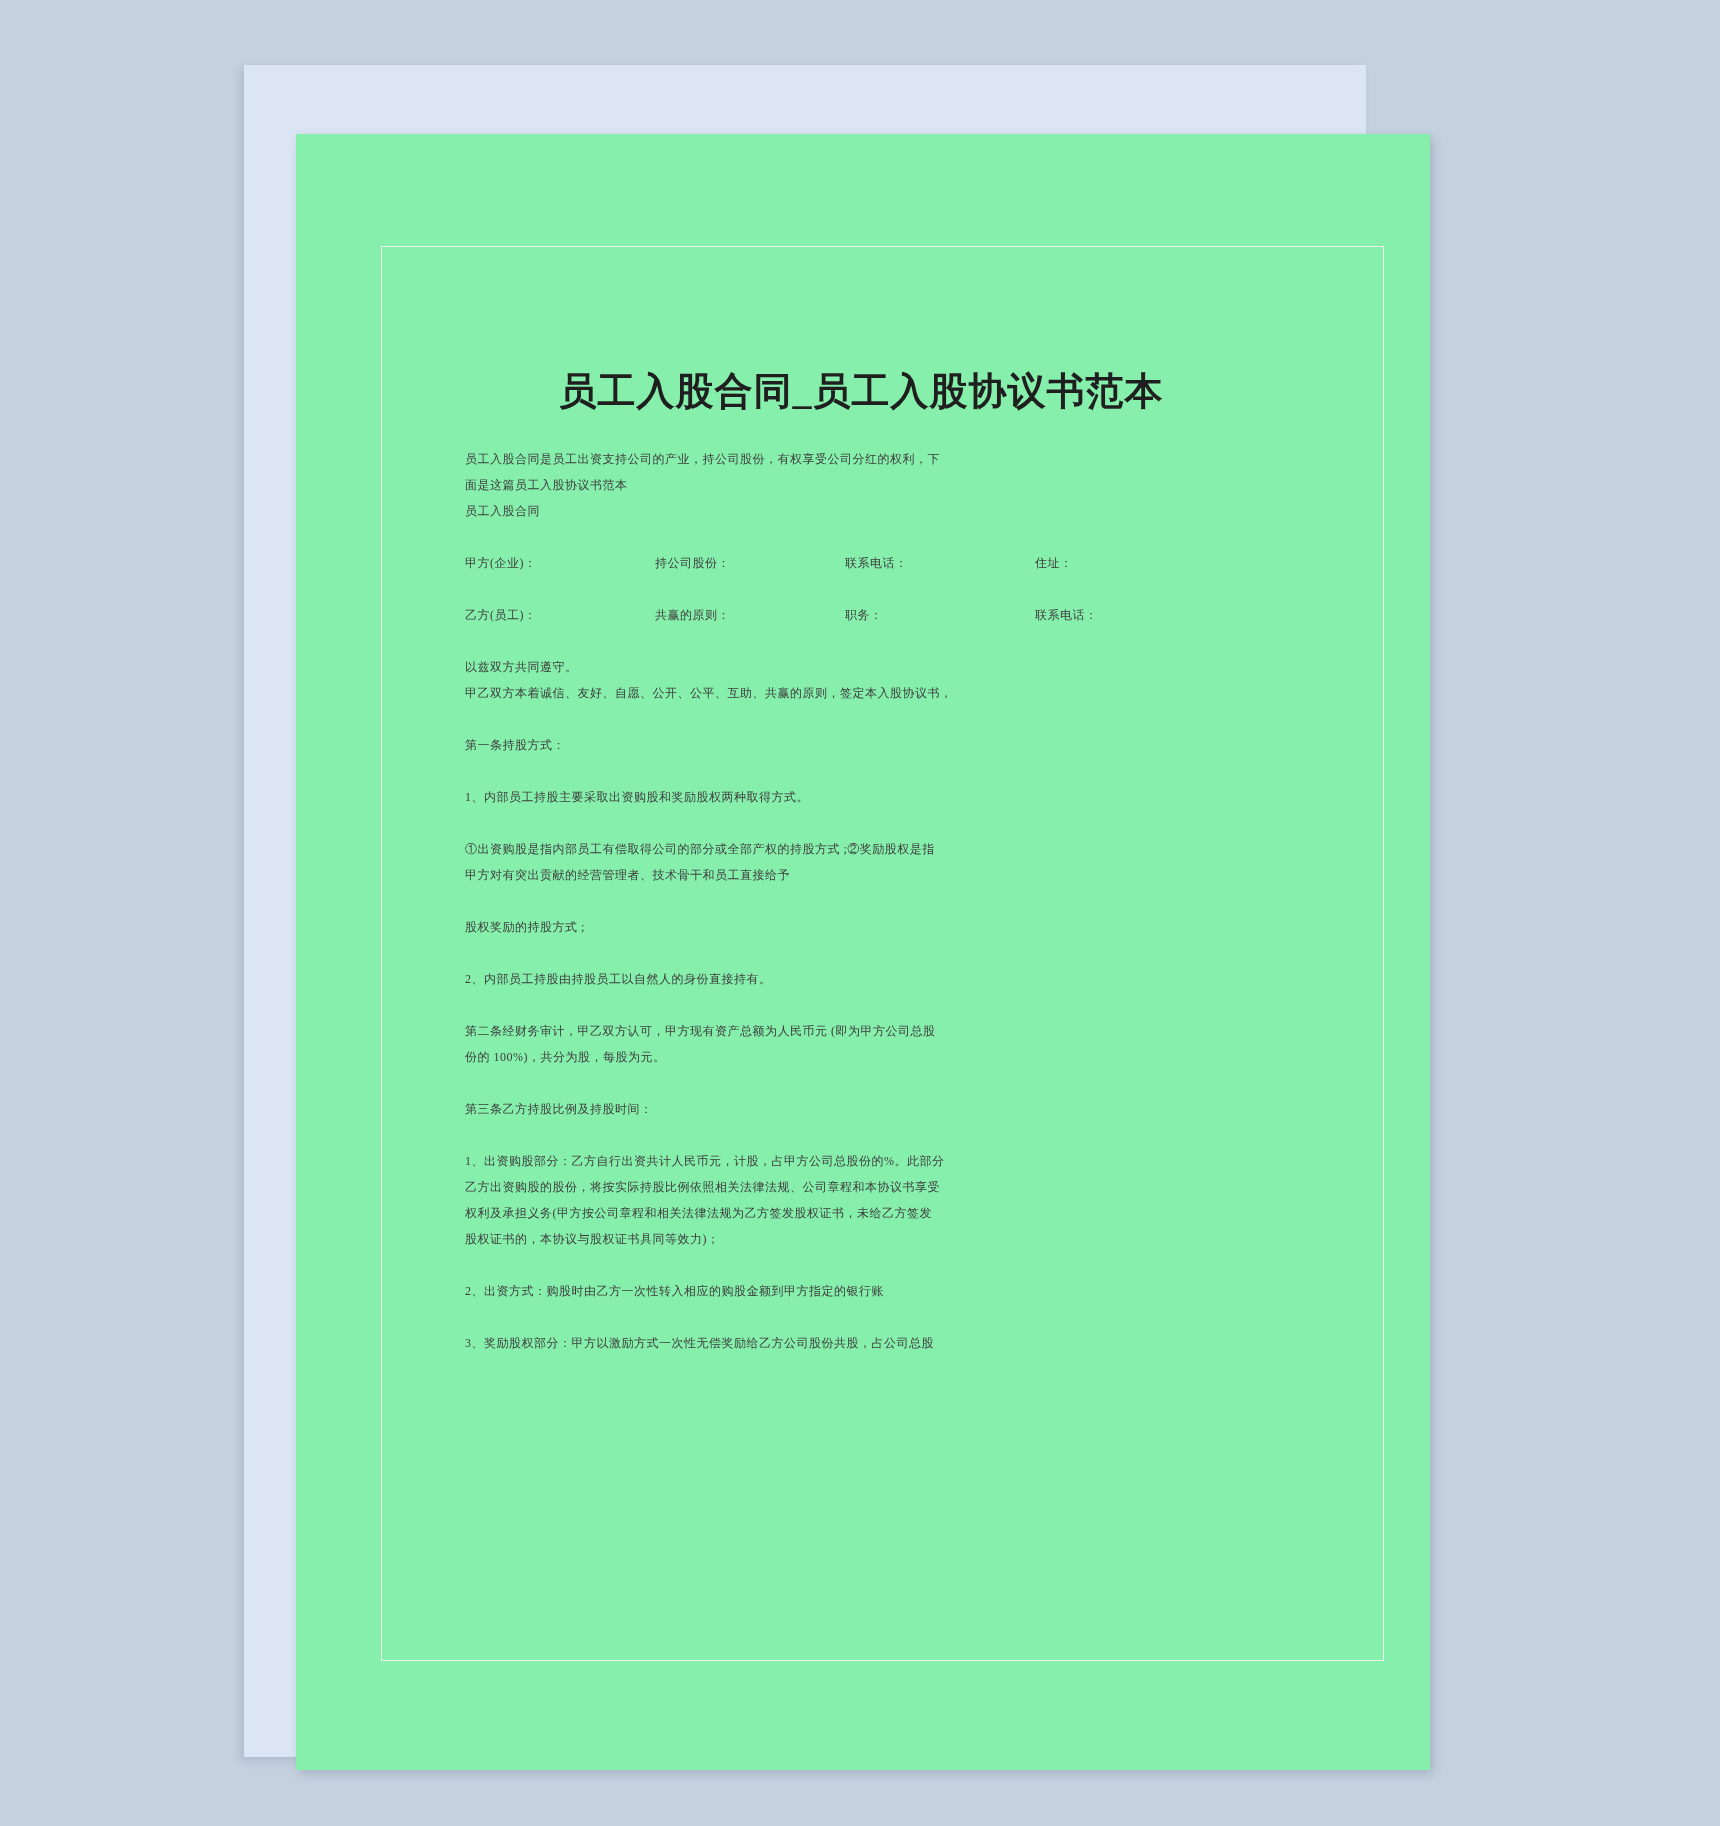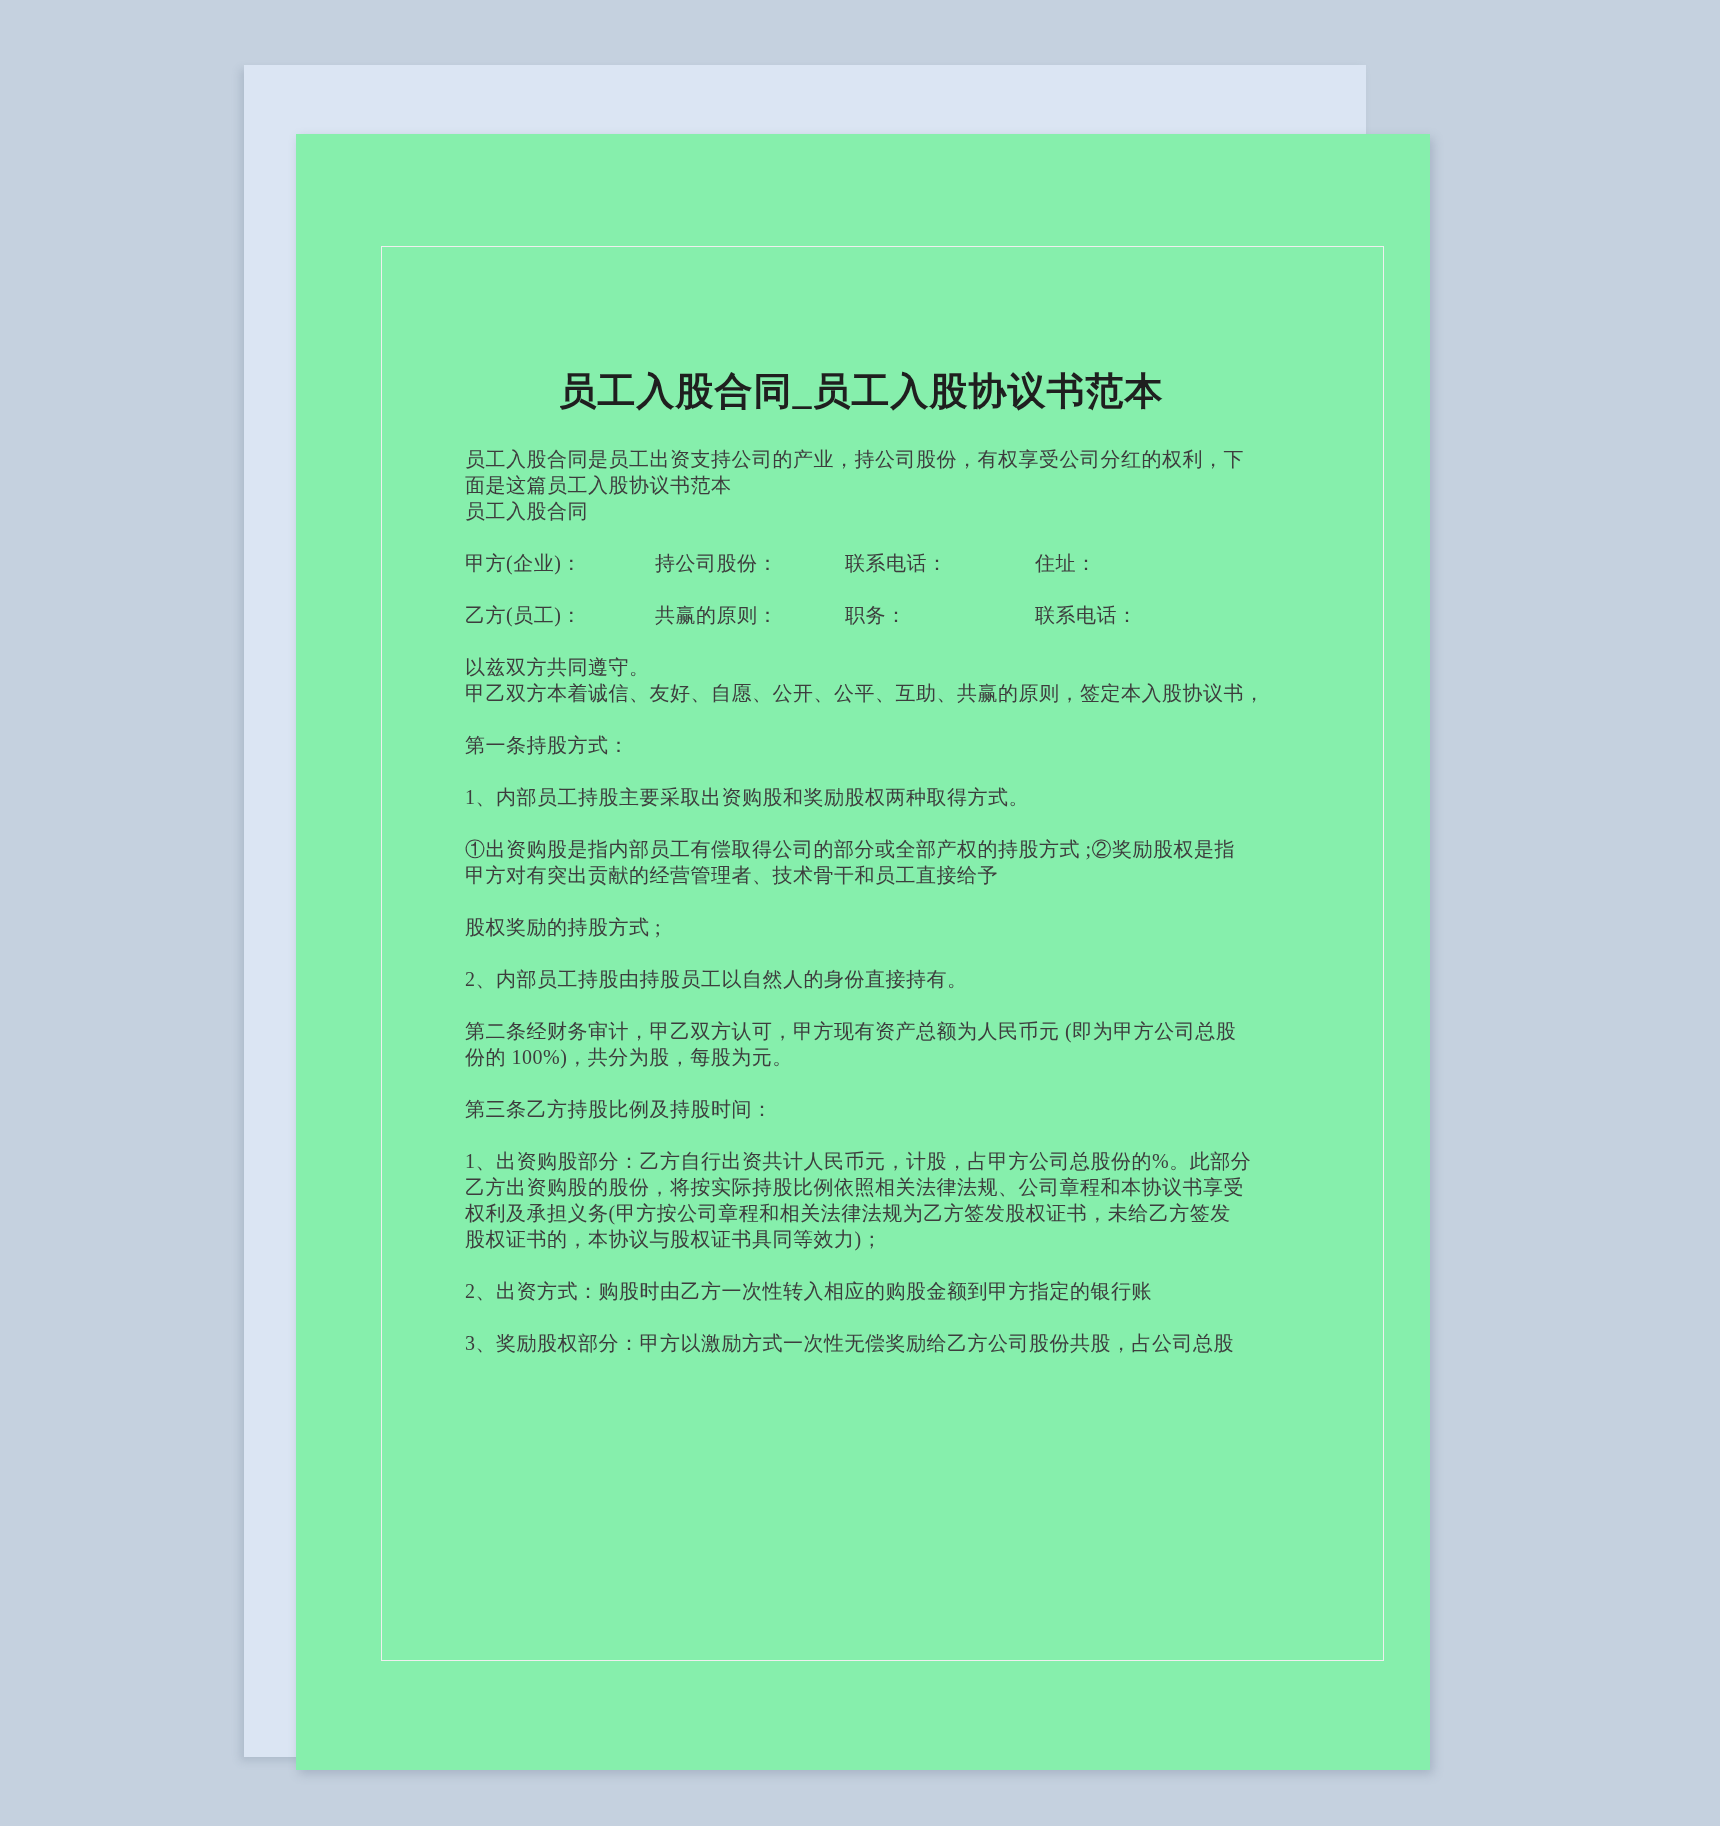--- a/index.html
+++ b/index.html
@@ -50,21 +50,21 @@
     font-size: 38px;
     line-height: 44px;
     font-weight: 700;
     color: #1f1f1f;
     text-align: center;
     white-space: nowrap;
     letter-spacing: 1px;
   }
   .para {
     margin: 0 0 26px 0;
-    font-size: 20px;
+    font-size: 12px;
     line-height: 26px;
     color: #3d3d3d;
     letter-spacing: 0.5px;
   }
   .para:last-child { margin-bottom: 0; }
   .line { white-space: pre; }
   .fields { display: flex; }
   .field-label { min-width: 190px; white-space: pre; }
 </style>
 </head>

